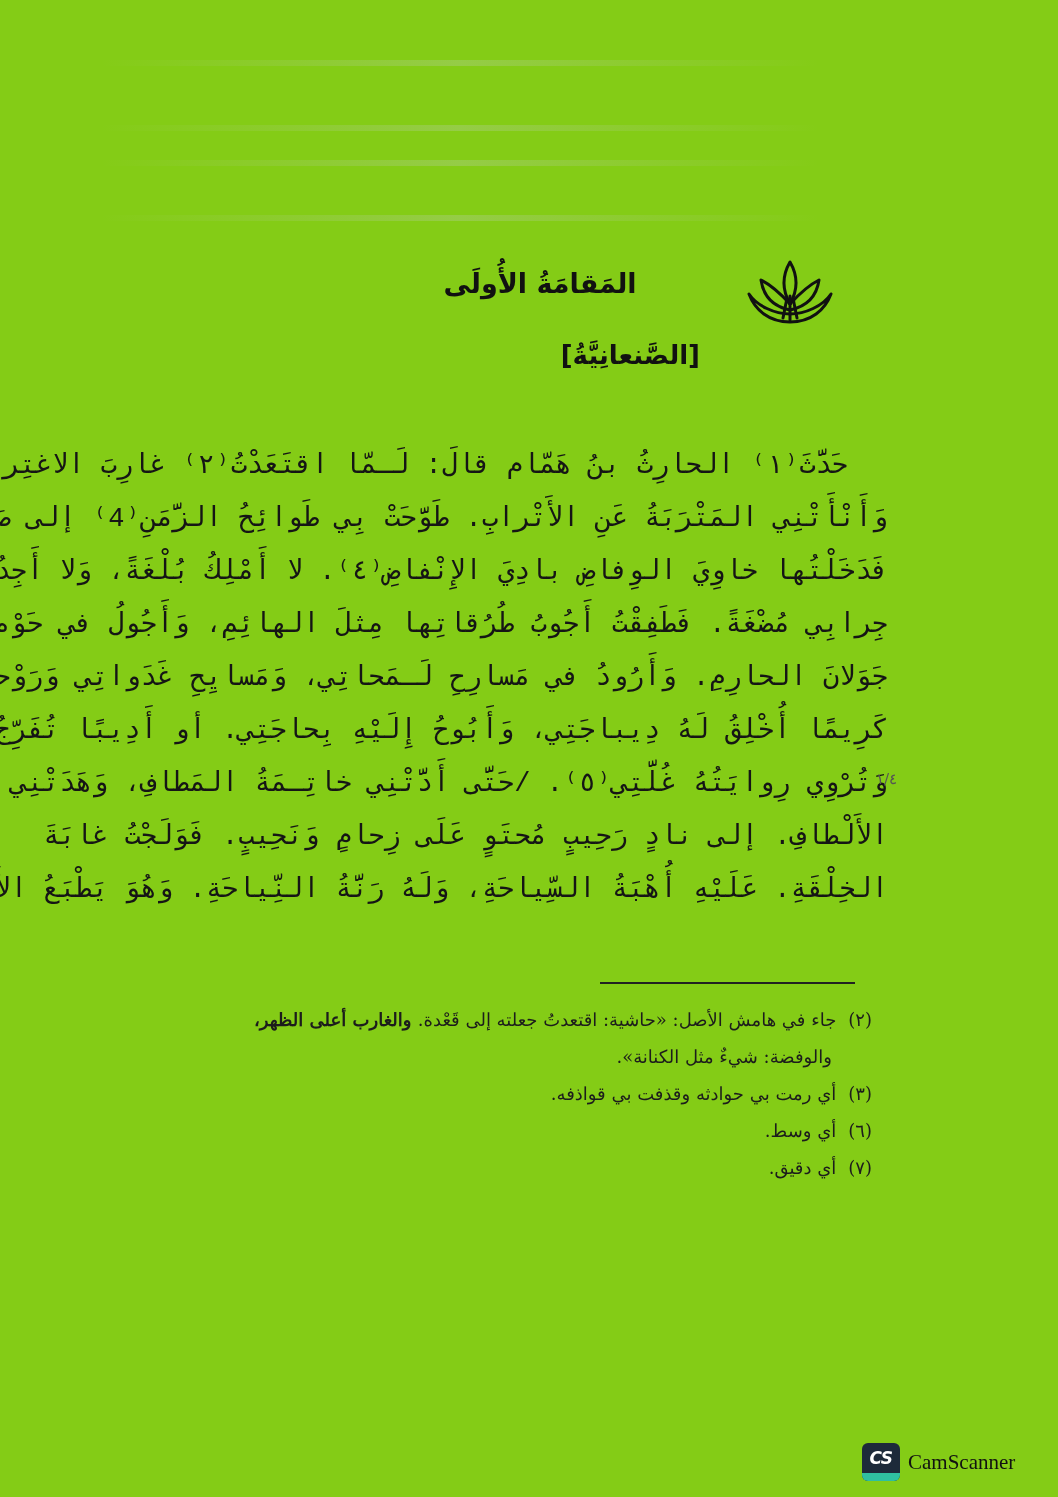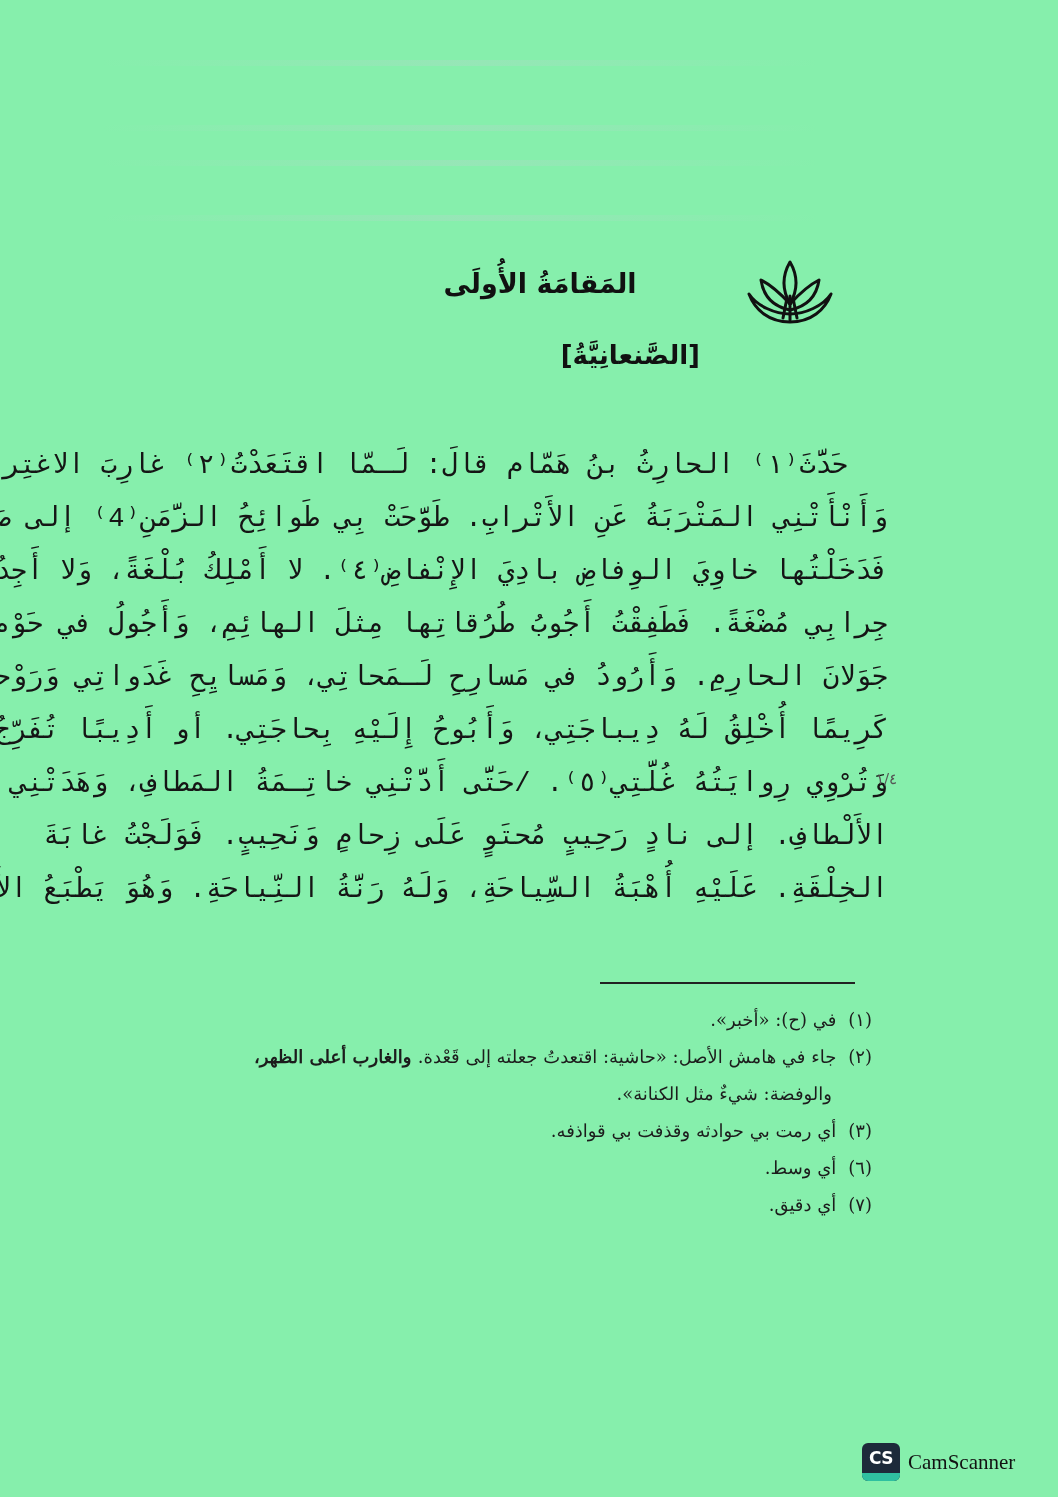--- a/index.html
+++ b/index.html
@@ -12,21 +12,21 @@
       height: 1497px;
       position: relative;
       overflow: hidden;
       font-family: "DejaVu Serif", "Liberation Serif", serif;
       color: #1a1a1a;
     }
     .page {
       position: absolute;
       left: 0; top: 0;
       width: 1058px; height: 1497px;
-      background: #86efac;
+      background: #84cc16;
     }
     
     .show-through {
       position: absolute;
       left: 100px;
       width: 720px;
       height: 6px;
       background: linear-gradient(90deg, rgba(200,205,215,0.0), rgba(200,205,215,0.25), rgba(200,205,215,0.0));
     }
     .ornament {
@@ -138,20 +138,21 @@
     .cs-logo {
       width: 38px;
       height: 38px;
       border-radius: 6px;
       background: #1d2a3a;
       position: relative;
       overflow: hidden;
       display: flex;
       align-items: flex-start;
       justify-content: center;
+      font-style: italic;
     }
     .cs-logo .cs-text {
       color: #ffffff;
       font-family: "DejaVu Sans", sans-serif;
       font-weight: bold;
       font-size: 17px;
       margin-top: 5px;
       letter-spacing: -0.5px;
     }
     .cs-logo .cs-stripe {
@@ -201,23 +202,20 @@
     <span class="body-line">وَتُرْوِي رِوايَتُهُ غُلَّتِي⁽٥⁾. /حَتَّى أَدَّتْنِي خاتِـمَةُ المَطافِ، وَهَدَتْنِي فاتِـحَةُ</span>
     <span class="body-line">الأَلْطافِ. إلى نادٍ رَحِيبٍ مُحتَوٍ عَلَى زِحامٍ وَنَحِيبٍ. فَوَلَجْتُ غابَةَ</span>
     <span class="body-line">الخِلْقَةِ. عَلَيْهِ أُهْبَةُ السِّياحَةِ، وَلَهُ رَنَّةُ النِّياحَةِ. وَهُوَ يَطْبَعُ الأَسْجاعَ</span>
   </div>
 
   <div class="margin-note">١/٤</div>
 
   <div class="divider"></div>
 
   <div class="footnotes">
-    <div class="footnote">
-      <span class="num">(١)</span><span>في (ح): «أخبر».</span>
-    </div>
     <div class="footnote bold-tail">
       <span class="num">(٢)</span><span>جاء في هامش الأصل: «حاشية: اقتعدتُ جعلته إلى قَعْدة.</span><span class="tail"> والغارب أعلى الظهر،</span>
     </div>
     <div class="footnote cont">
       <span>والوفضة: شيءٌ مثل الكنانة».</span>
     </div>
     <div class="footnote">
       <span class="num">(٣)</span><span>أي رمت بي حوادثه وقذفت بي قواذفه.</span>
     </div>
     <div class="footnote">

